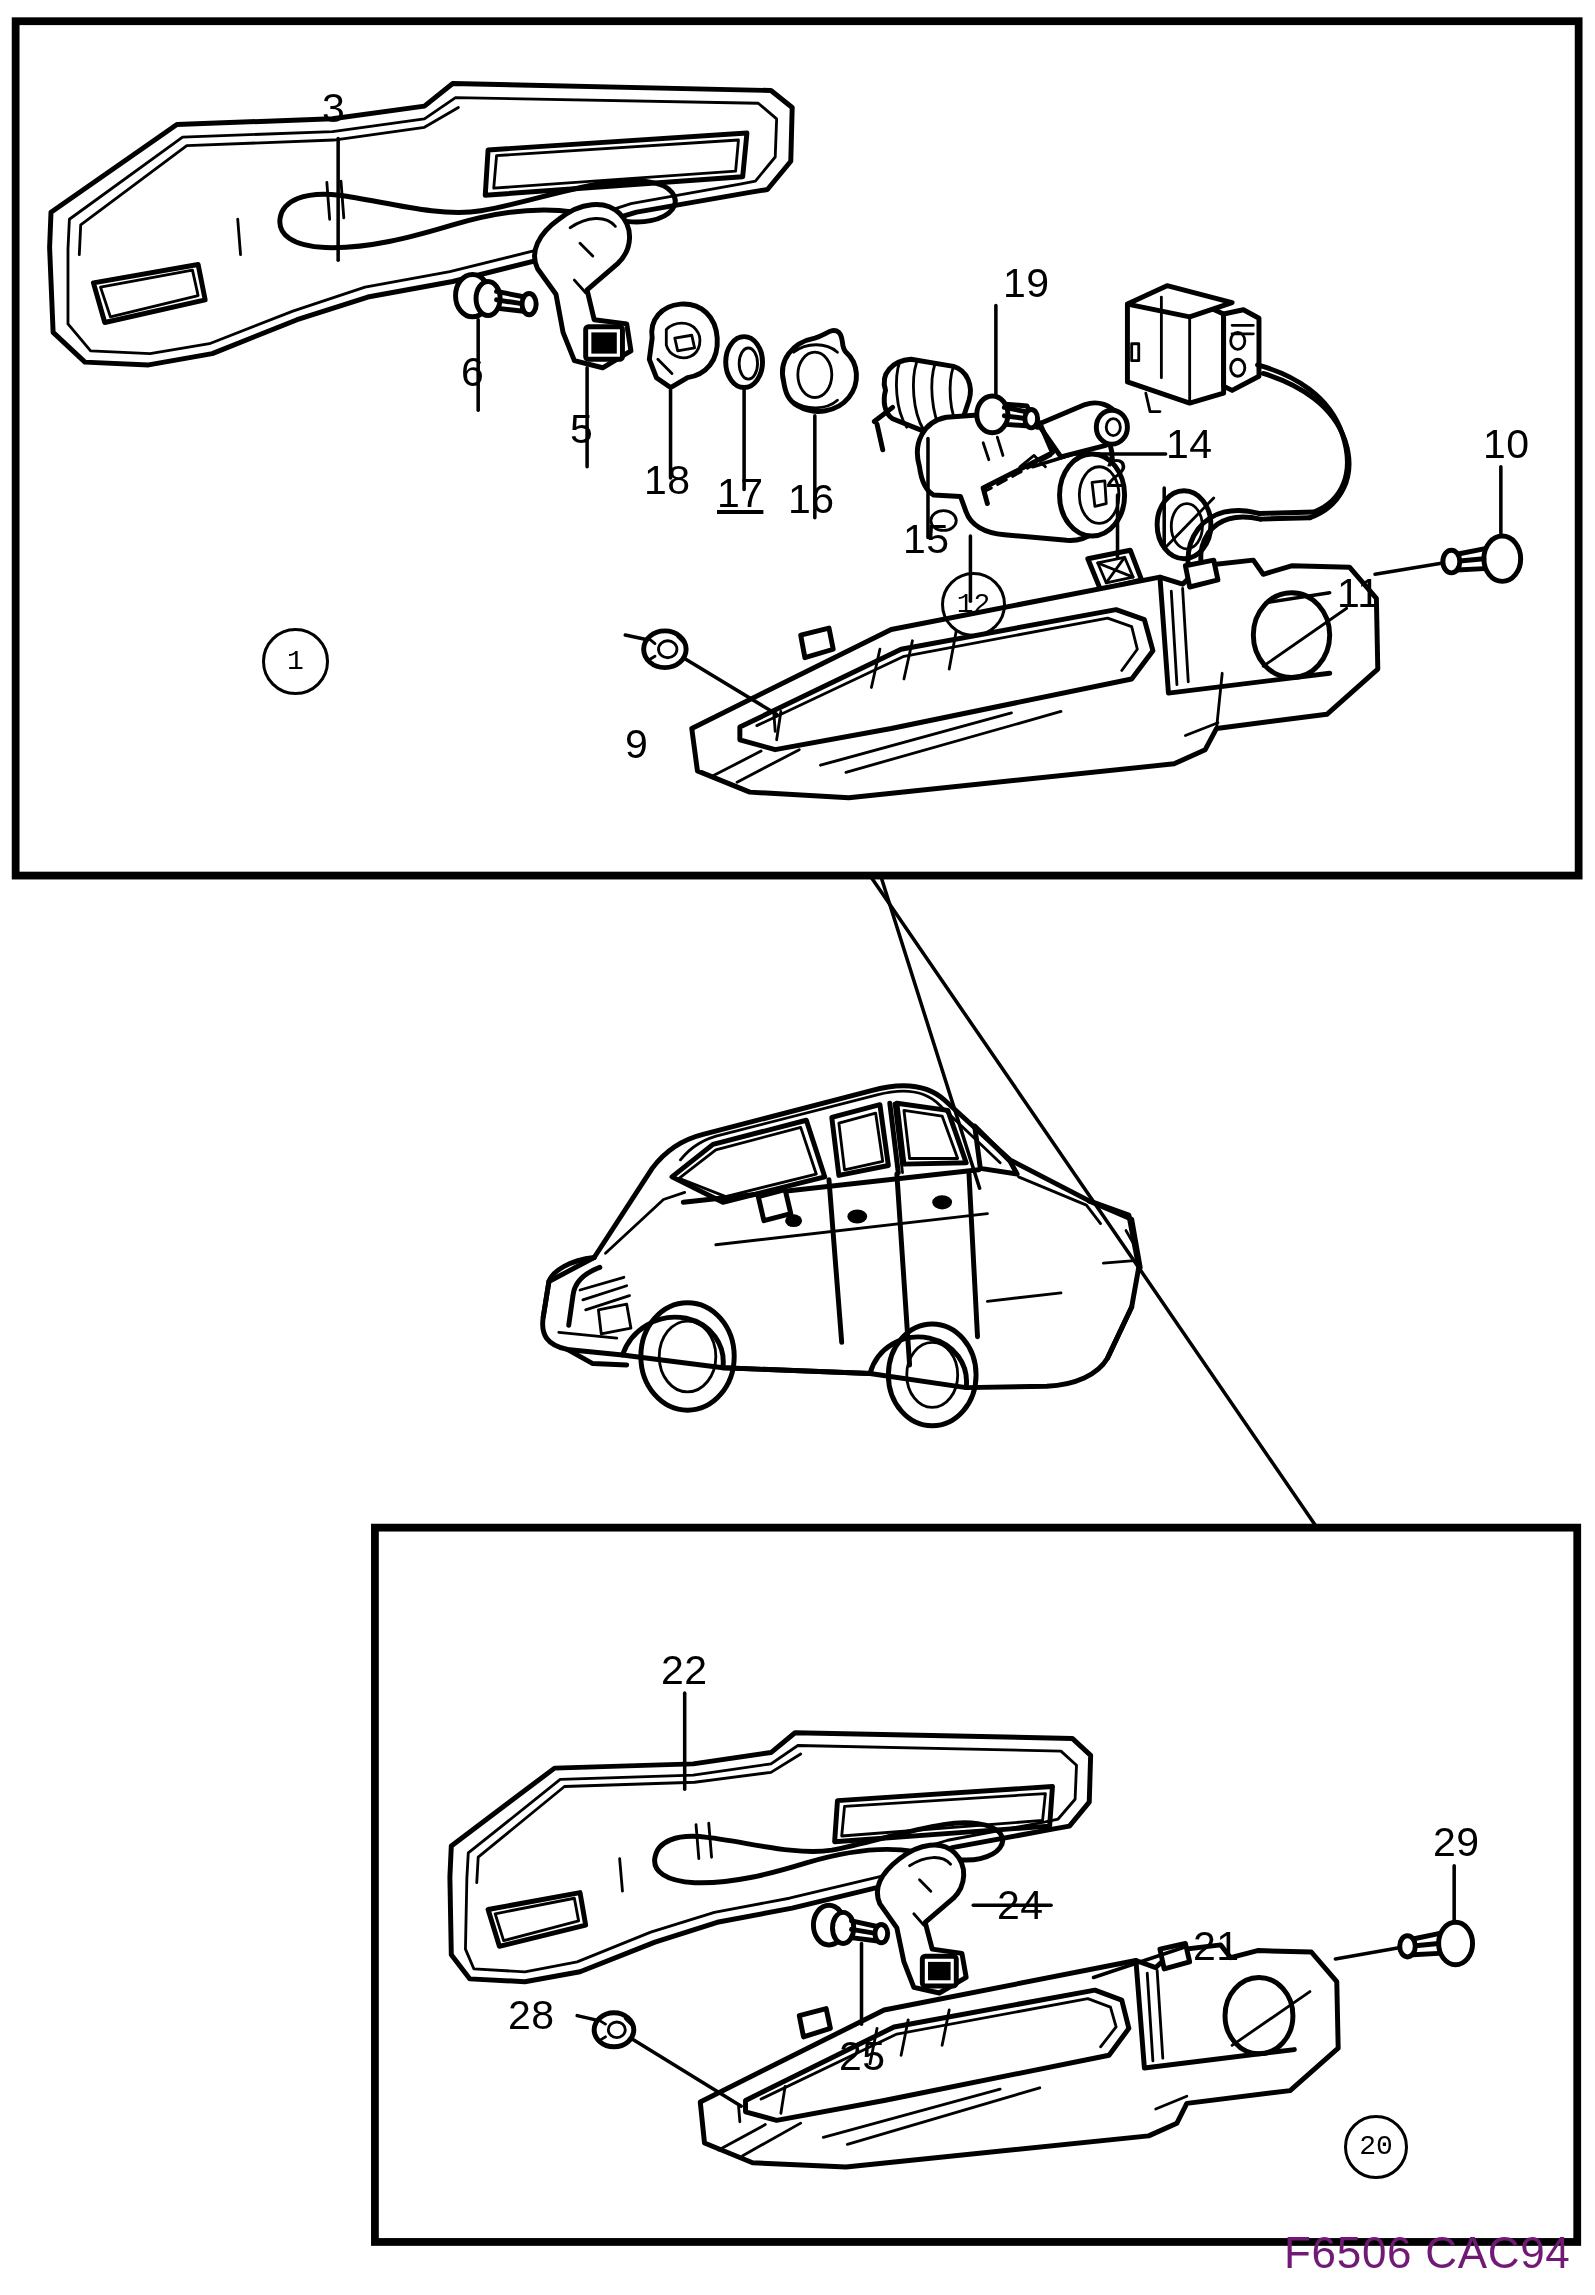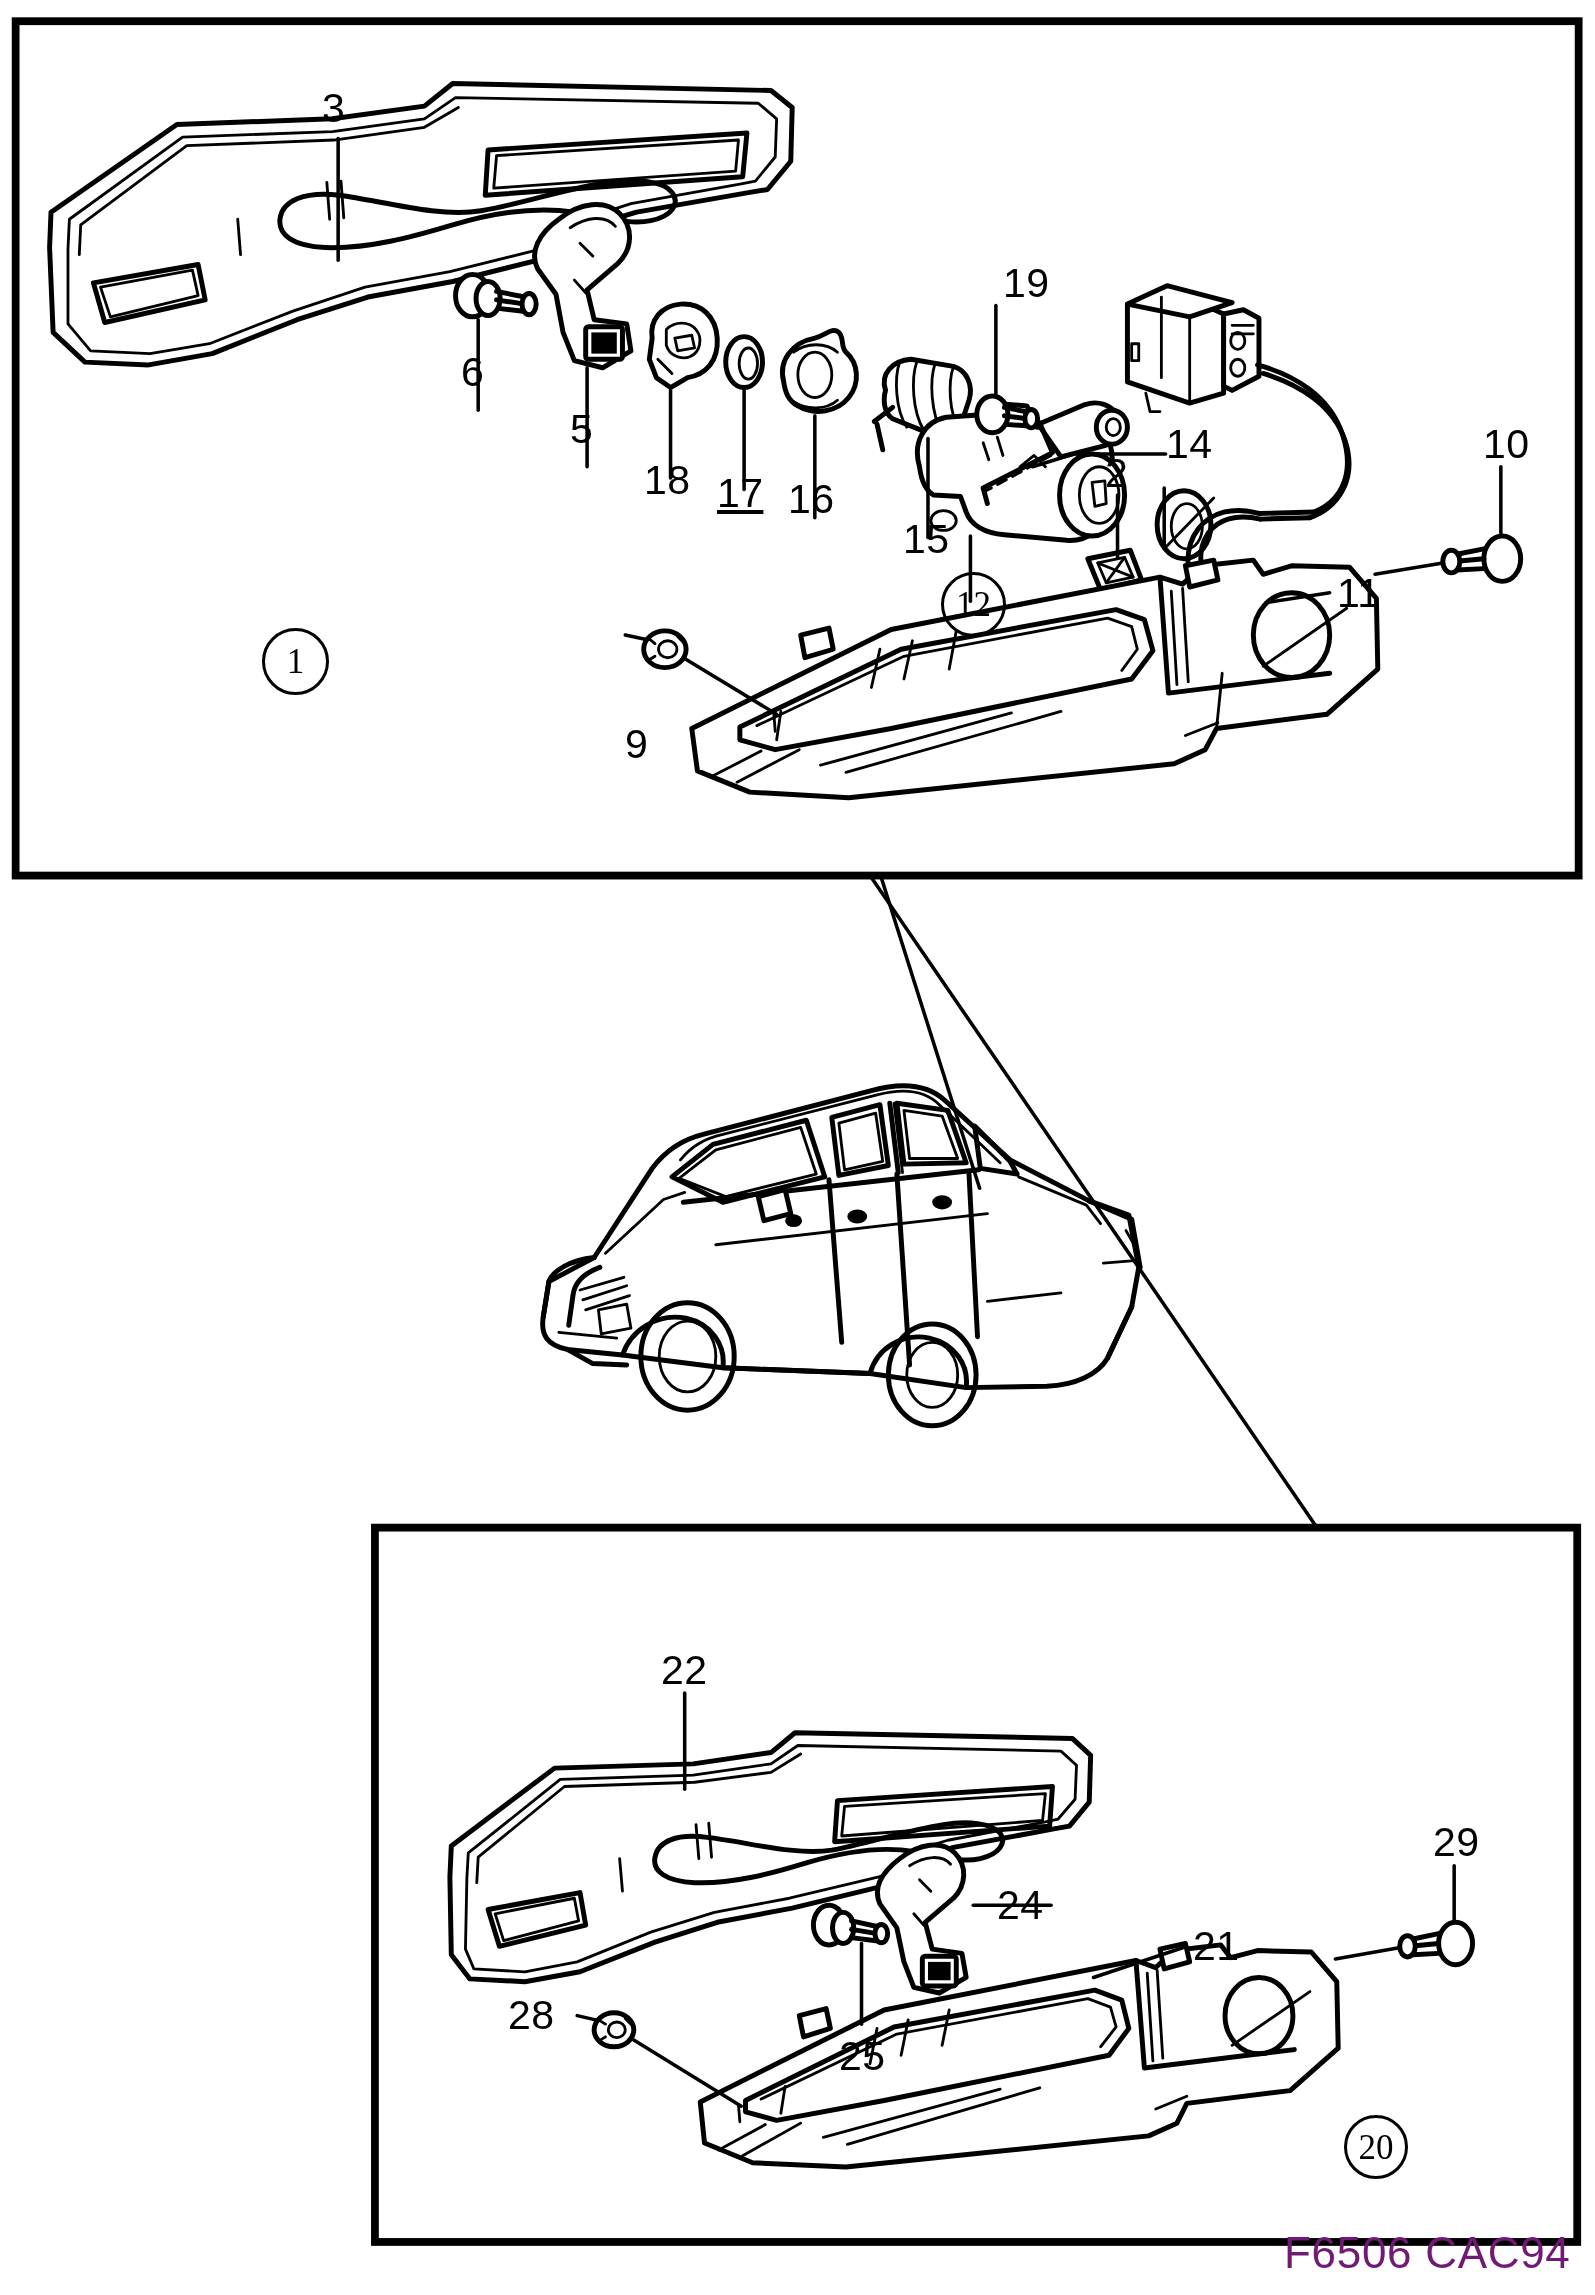--- a/index.html
+++ b/index.html
@@ -41,22 +41,22 @@
     white-space: nowrap;
     user-select: none;
   }
   .circled {
     position: absolute;
     border: 3.5px solid #000;
     border-radius: 50%;
     display: flex;
     align-items: center;
     justify-content: center;
-    font-family: Liberation Serif, serif;
-    font-size: 35px;
+    font-family: Liberation Mono, monospace;
+    font-size: 28px;
     line-height: 1;
     background: transparent;
     color: #000;
   }
   .figcode {
     position: absolute;
     font-family: "Liberation Sans", sans-serif;
     font-size: 44px;
     letter-spacing: 0.7px;
     color: #701a75;

